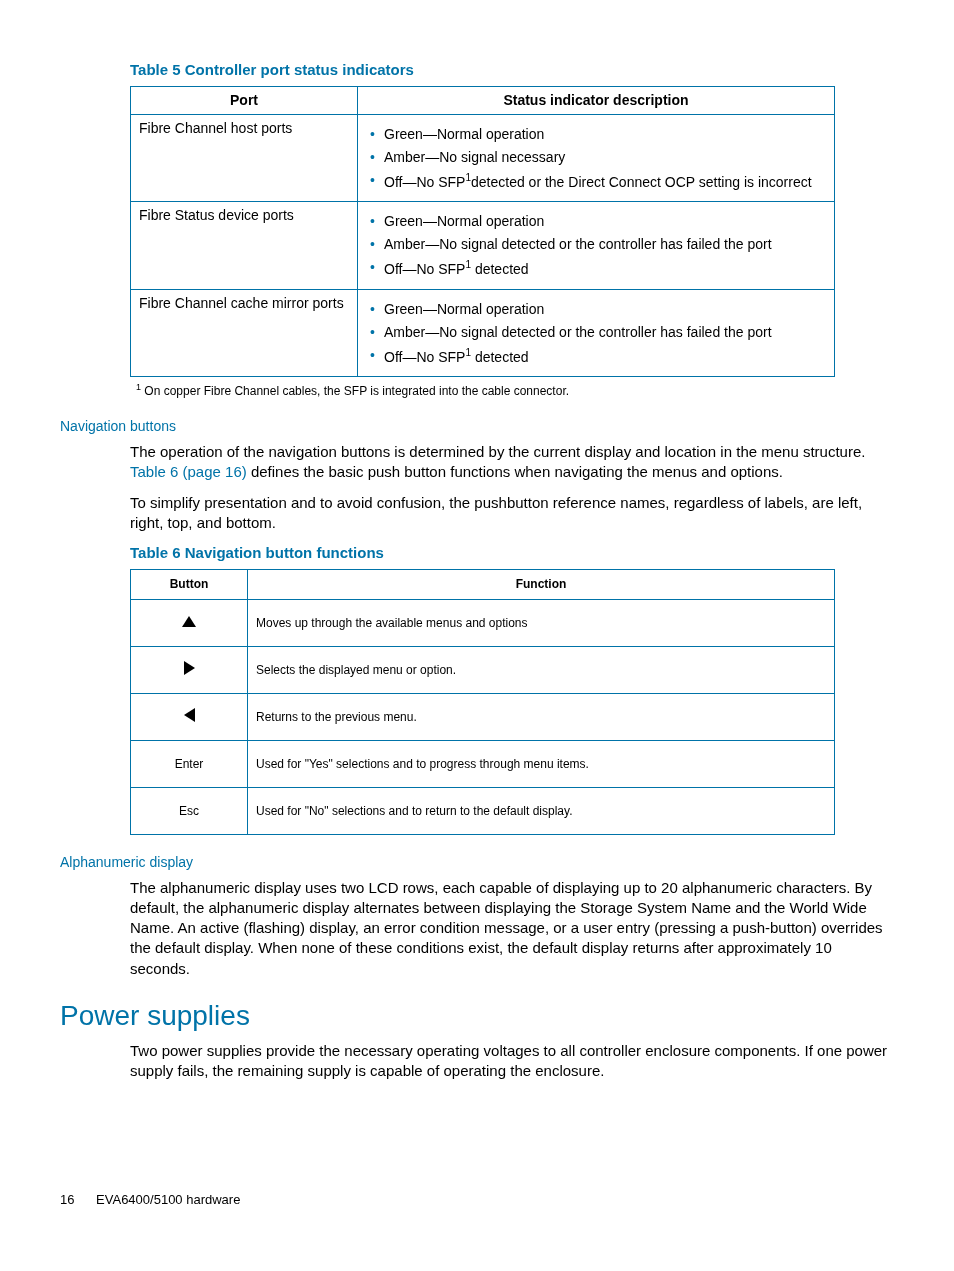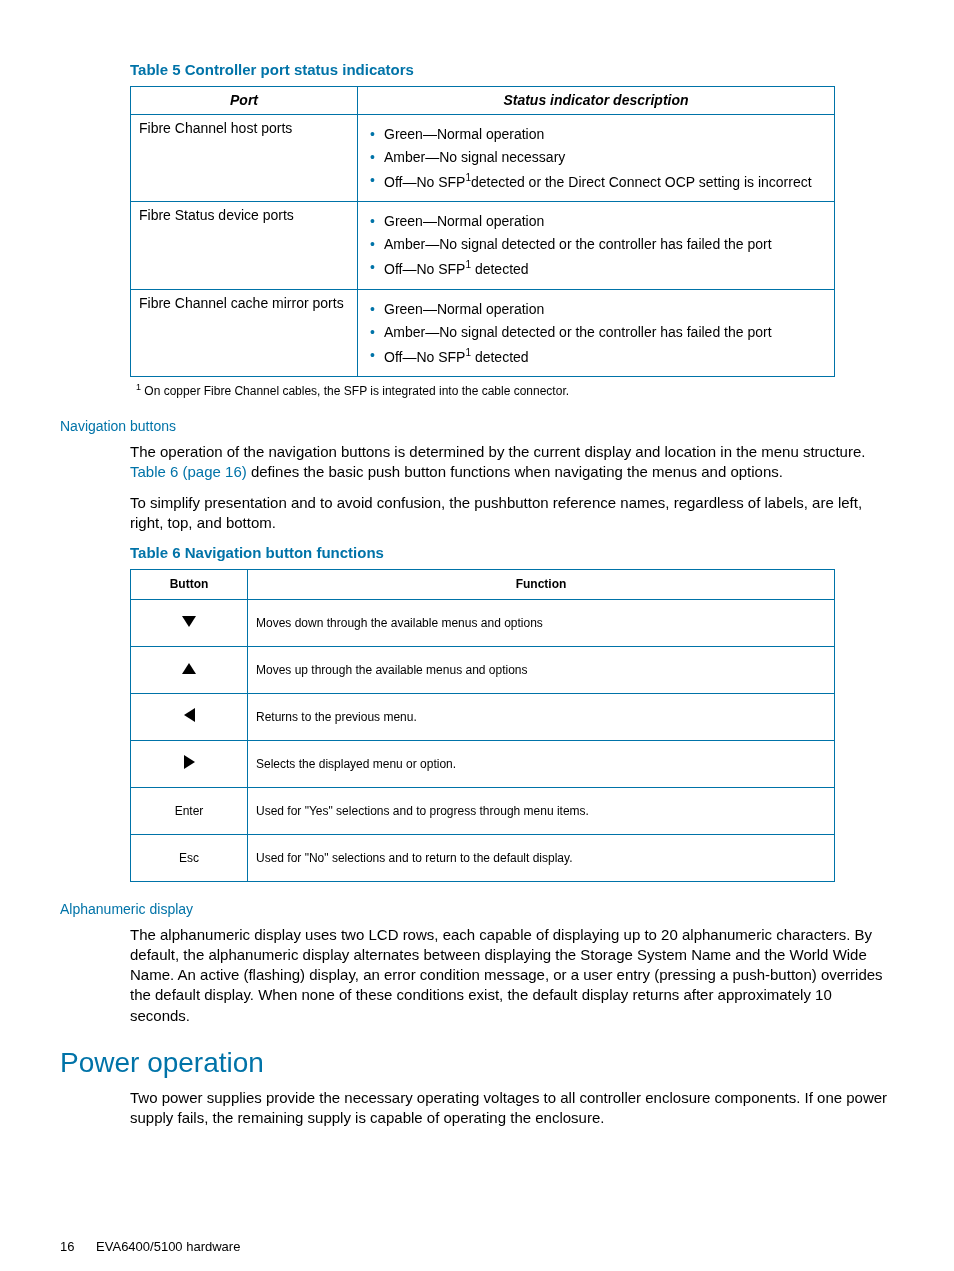--- a/index.html
+++ b/index.html
@@ -25,21 +25,20 @@
   }
   table.t5 th, table.t5 td {
     border: 1px solid #0073a8;
     padding: 4px 8px;
     vertical-align: top;
     font-size: 14px;
   }
   table.t5 th {
     font-weight: bold;
     text-align: center;
-    font-style: italic;
   }
   table.t5 td.col1 { width: 210px; }
   ul.status {
     margin: 4px 0 4px 0;
     padding-left: 18px;
     list-style: none;
   }
   ul.status li {
     position: relative;
     padding: 2px 0;
@@ -152,48 +151,44 @@
 <div class="table-caption">Table 6 Navigation button functions</div>
 <table class="t6">
   <thead>
     <tr>
       <th style="width:100px">Button</th>
       <th>Function</th>
     </tr>
   </thead>
   <tbody id="t6body">
       <tr>
-        <td class="btncell"><span class="tri tri-down"></span></td>
-        <td>Moves down through the available menus and options</td>
-      </tr>
-      <tr>
         <td class="btncell"><span class="tri tri-up"></span></td>
         <td>Moves up through the available menus and options</td>
       </tr>
       <tr>
+        <td class="btncell"><span class="tri tri-right"></span></td>
+        <td>Selects the displayed menu or option.</td>
+      </tr>
+      <tr>
         <td class="btncell"><span class="tri tri-left"></span></td>
         <td>Returns to the previous menu.</td>
-      </tr>
-      <tr>
-        <td class="btncell"><span class="tri tri-right"></span></td>
-        <td>Selects the displayed menu or option.</td>
       </tr>
       <tr>
         <td class="btncell">Enter</td>
         <td>Used for "Yes" selections and to progress through menu items.</td>
       </tr>
       <tr>
         <td class="btncell">Esc</td>
         <td>Used for "No" selections and to return to the default display.</td>
       </tr>
     </tbody>
 </table>
 
 <h3 class="section">Alphanumeric display</h3>
 <p class="body">The alphanumeric display uses two LCD rows, each capable of displaying up to 20 alphanumeric characters. By default, the alphanumeric display alternates between displaying the Storage System Name and the World Wide Name. An active (flashing) display, an error condition message, or a user entry (pressing a push-button) overrides the default display. When none of these conditions exist, the default display returns after approximately 10 seconds.</p>
 
-<h2 class="section">Power operation</h2>
+<h2 class="section">Power supplies</h2>
 <p class="body">Two power supplies provide the necessary operating voltages to all controller enclosure components. If one power supply fails, the remaining supply is capable of operating the enclosure.</p>
 
 <div class="footer">
   <span class="pg">16</span>
   <span>EVA6400/5100 hardware</span>
 </div>
 
 </body></html>

